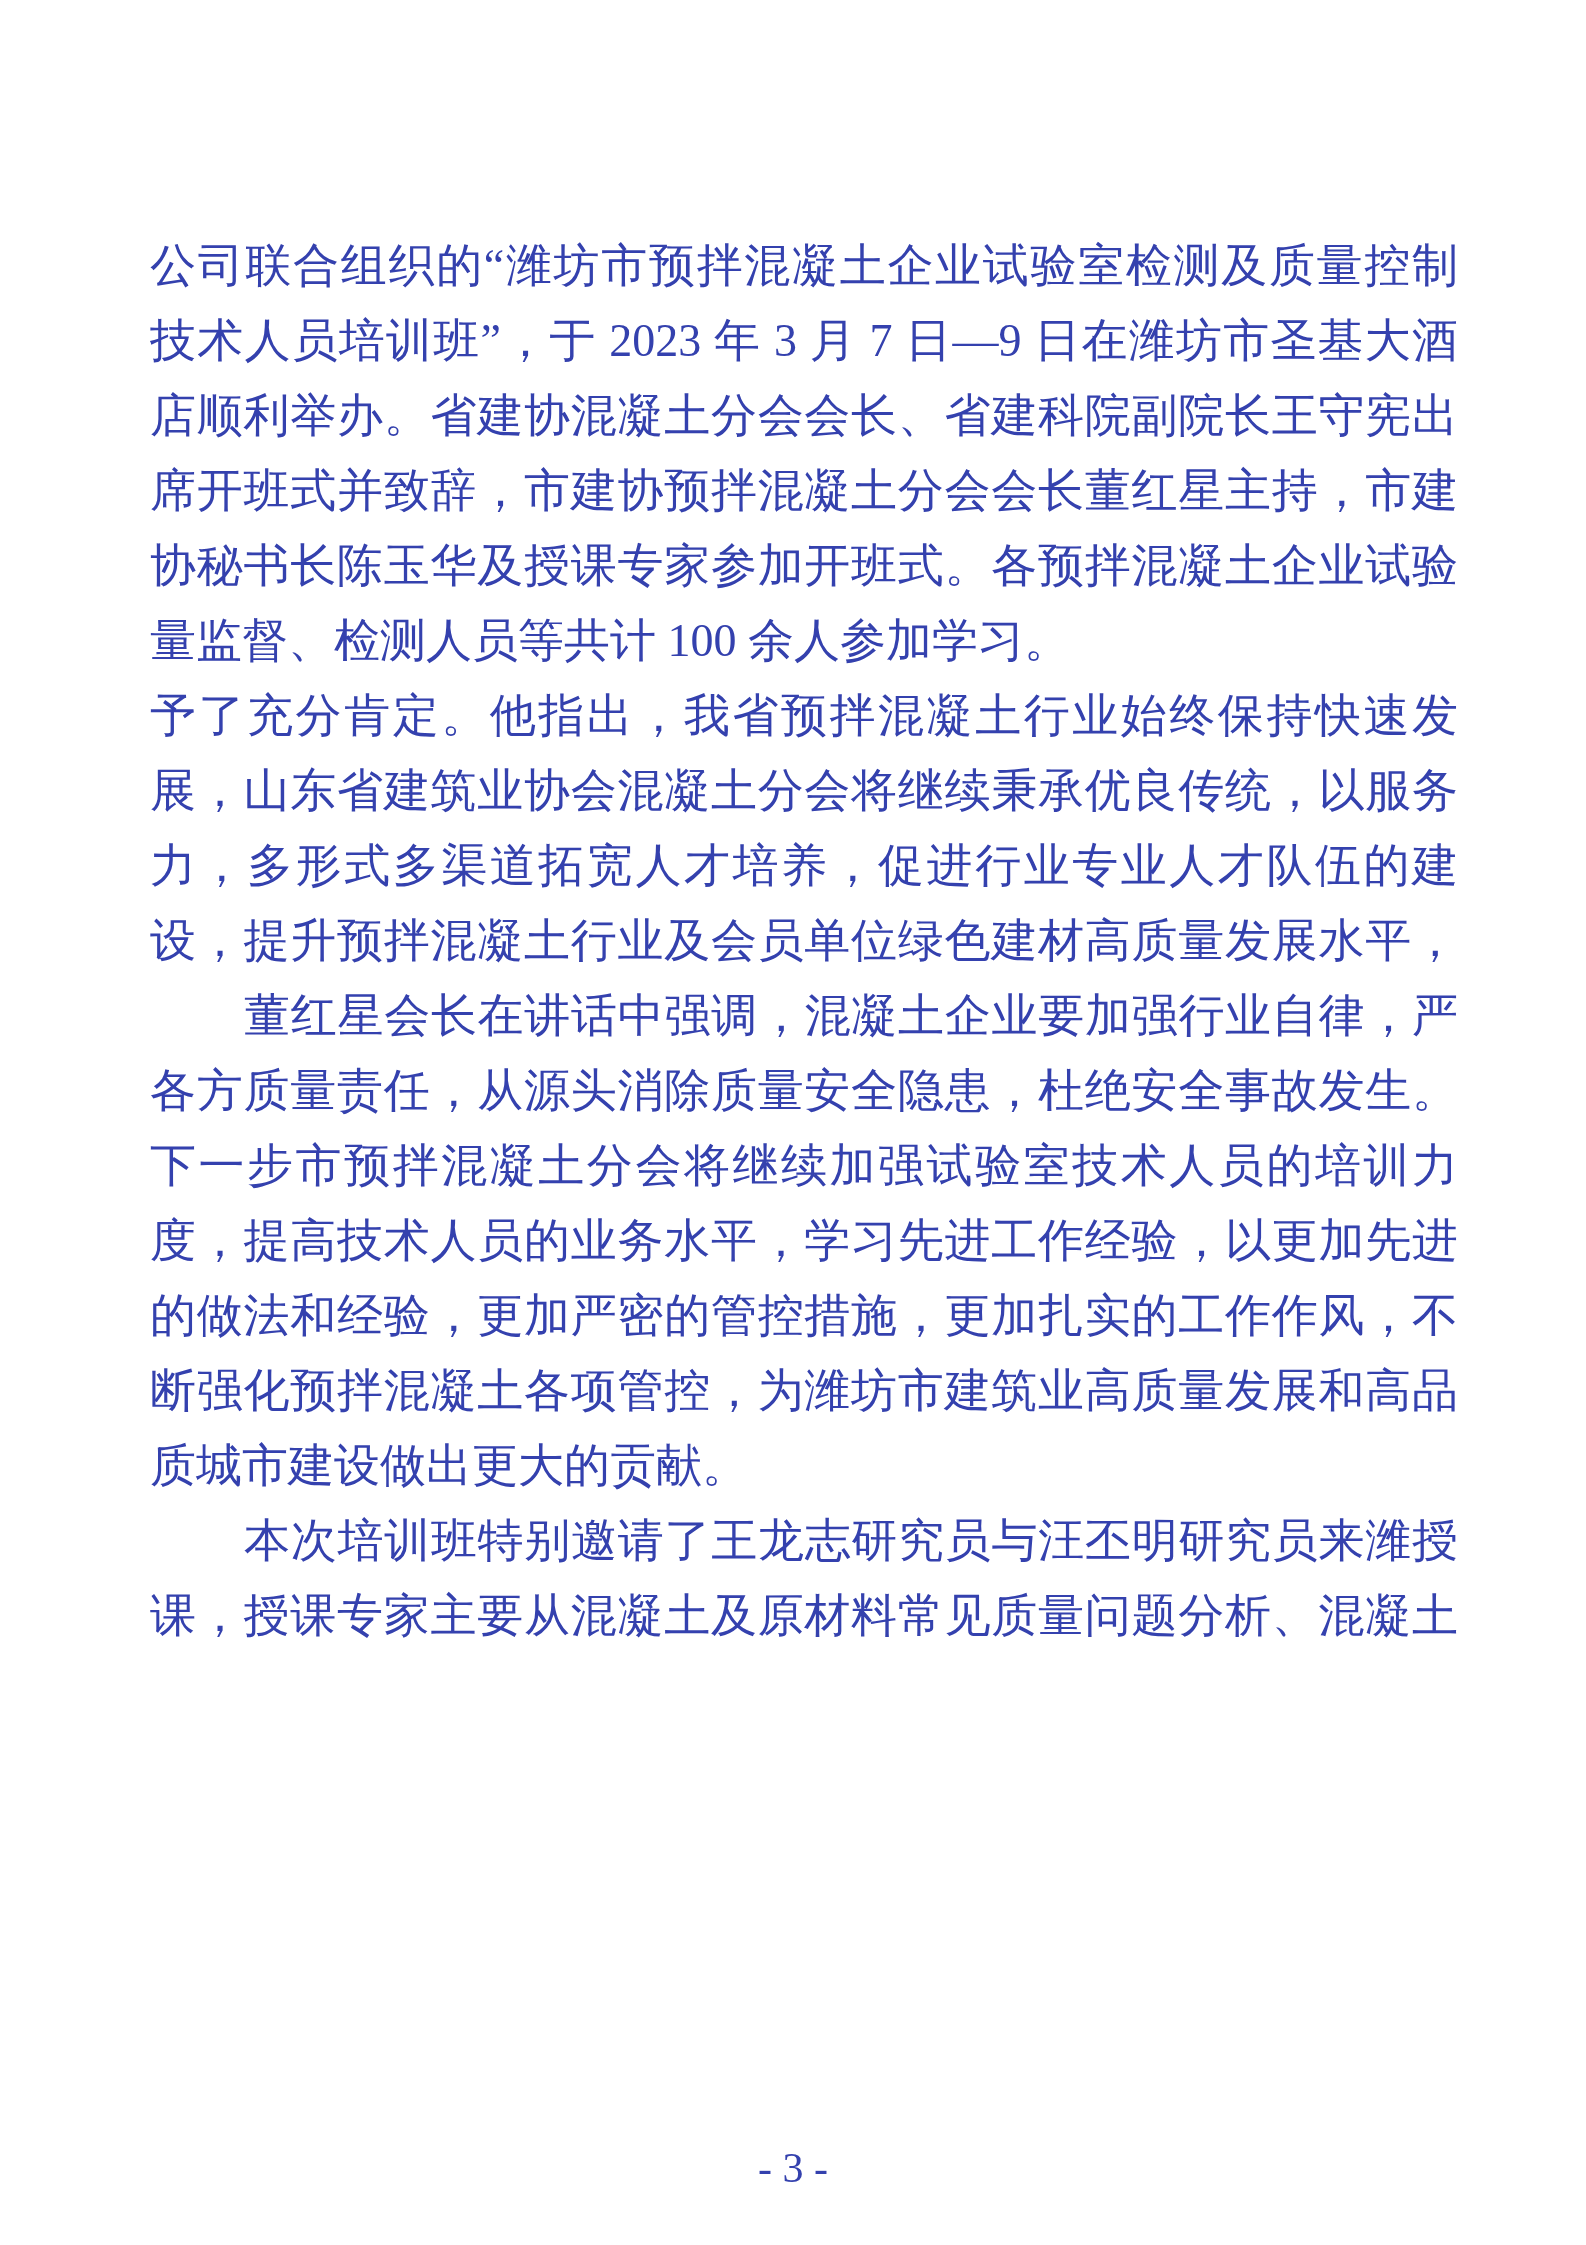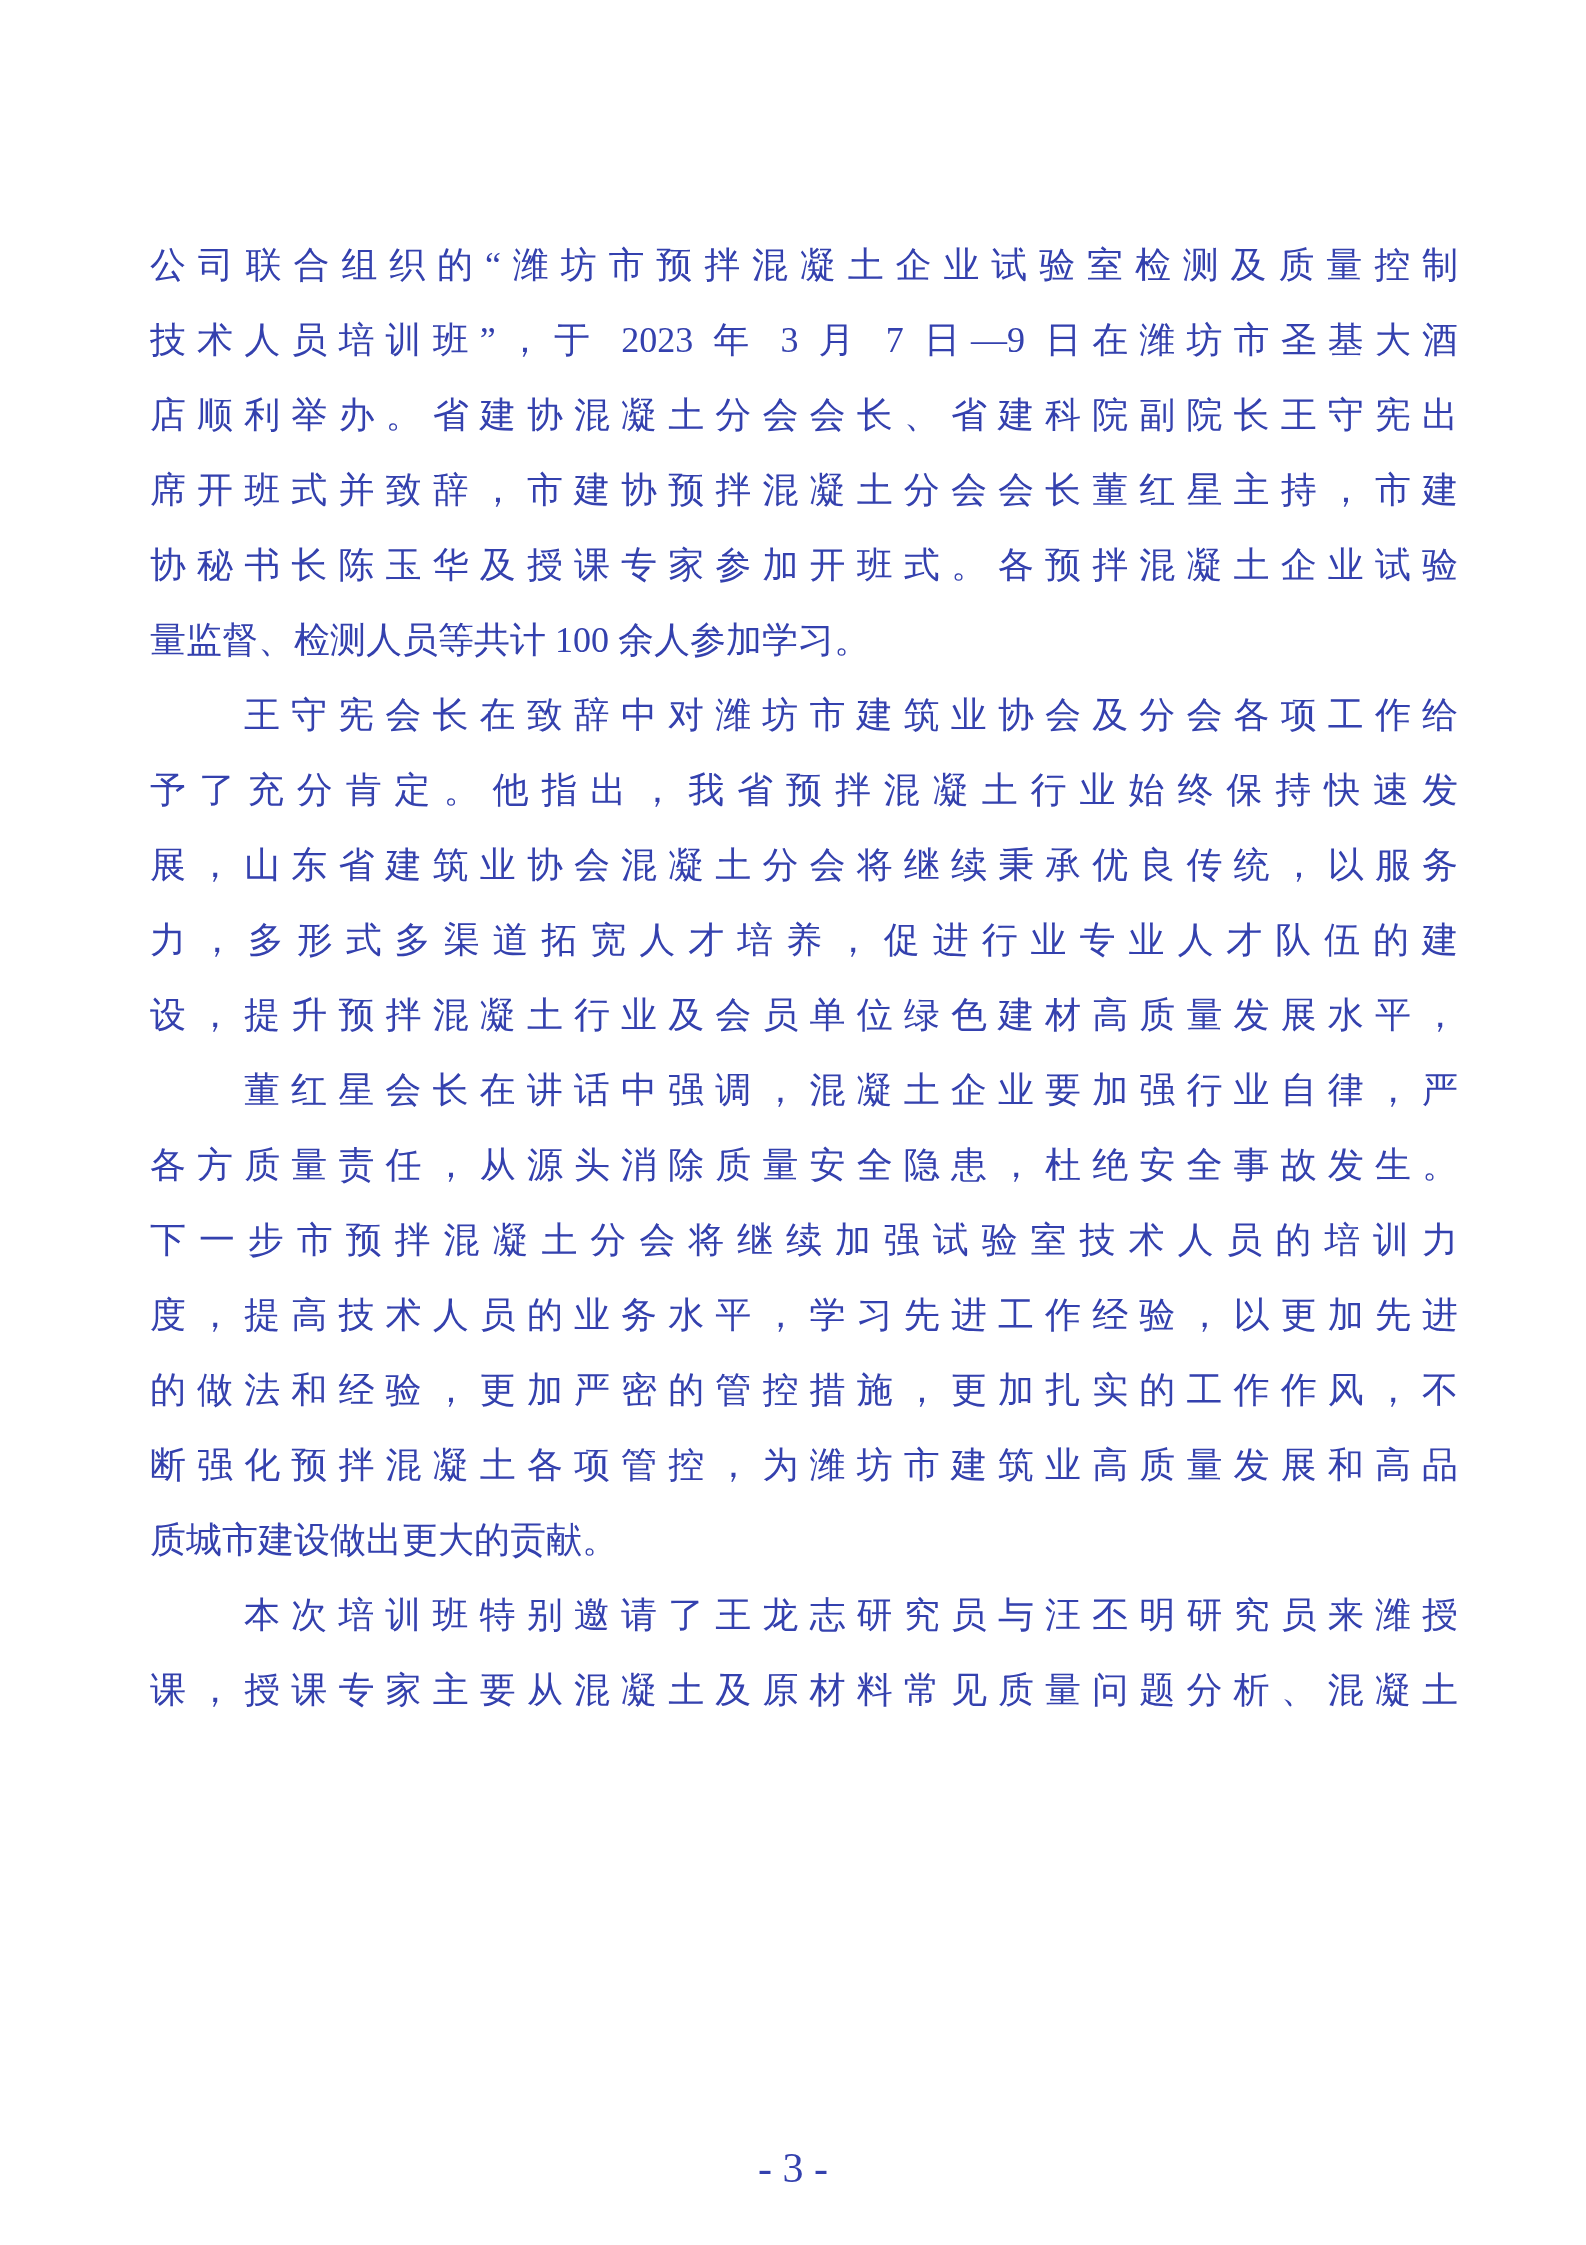--- a/index.html
+++ b/index.html
@@ -13,21 +13,21 @@
     height: 2245px;
     background: #ffffff;
     overflow: hidden;
     font-family: "Liberation Serif", "DejaVu Serif", serif;
   }
   .text-block {
     position: absolute;
     left: 150px;
     top: 228px;
     width: 1308px;
-    font-size: 36px;
+    font-size: 46px;
   }
   .paragraph {
     margin: 0;
     padding: 0;
   }
   .line {
     height: 75px;
     line-height: 75px;
     white-space: nowrap;
     text-align: justify;
@@ -58,21 +58,20 @@
   <div class="text-block" style="color: rgb(52, 65, 174);">
       <div class="paragraph">
         <div class="line">公司联合组织的“潍坊市预拌混凝土企业试验室检测及质量控制</div>
         <div class="line">技术人员培训班”，于 2023 年 3 月 7 日—9 日在潍坊市圣基大酒</div>
         <div class="line">店顺利举办。省建协混凝土分会会长、省建科院副院长王守宪出</div>
         <div class="line">席开班式并致辞，市建协预拌混凝土分会会长董红星主持，市建</div>
         <div class="line">协秘书长陈玉华及授课专家参加开班式。各预拌混凝土企业试验</div>
         <div class="line end">量监督、检测人员等共计 100 余人参加学习。</div>
       </div>
       <div class="paragraph">
-        <div class="line indent">王守宪会长在致辞中对潍坊市建筑业协会及分会各项工作给</div>
         <div class="line">予了充分肯定。他指出，我省预拌混凝土行业始终保持快速发</div>
         <div class="line">展，山东省建筑业协会混凝土分会将继续秉承优良传统，以服务</div>
         <div class="line">力，多形式多渠道拓宽人才培养，促进行业专业人才队伍的建</div>
         <div class="line">设，提升预拌混凝土行业及会员单位绿色建材高质量发展水平，</div>
       </div>
       <div class="paragraph">
         <div class="line indent">董红星会长在讲话中强调，混凝土企业要加强行业自律，严</div>
         <div class="line">各方质量责任，从源头消除质量安全隐患，杜绝安全事故发生。</div>
         <div class="line">下一步市预拌混凝土分会将继续加强试验室技术人员的培训力</div>
         <div class="line">度，提高技术人员的业务水平，学习先进工作经验，以更加先进</div>

